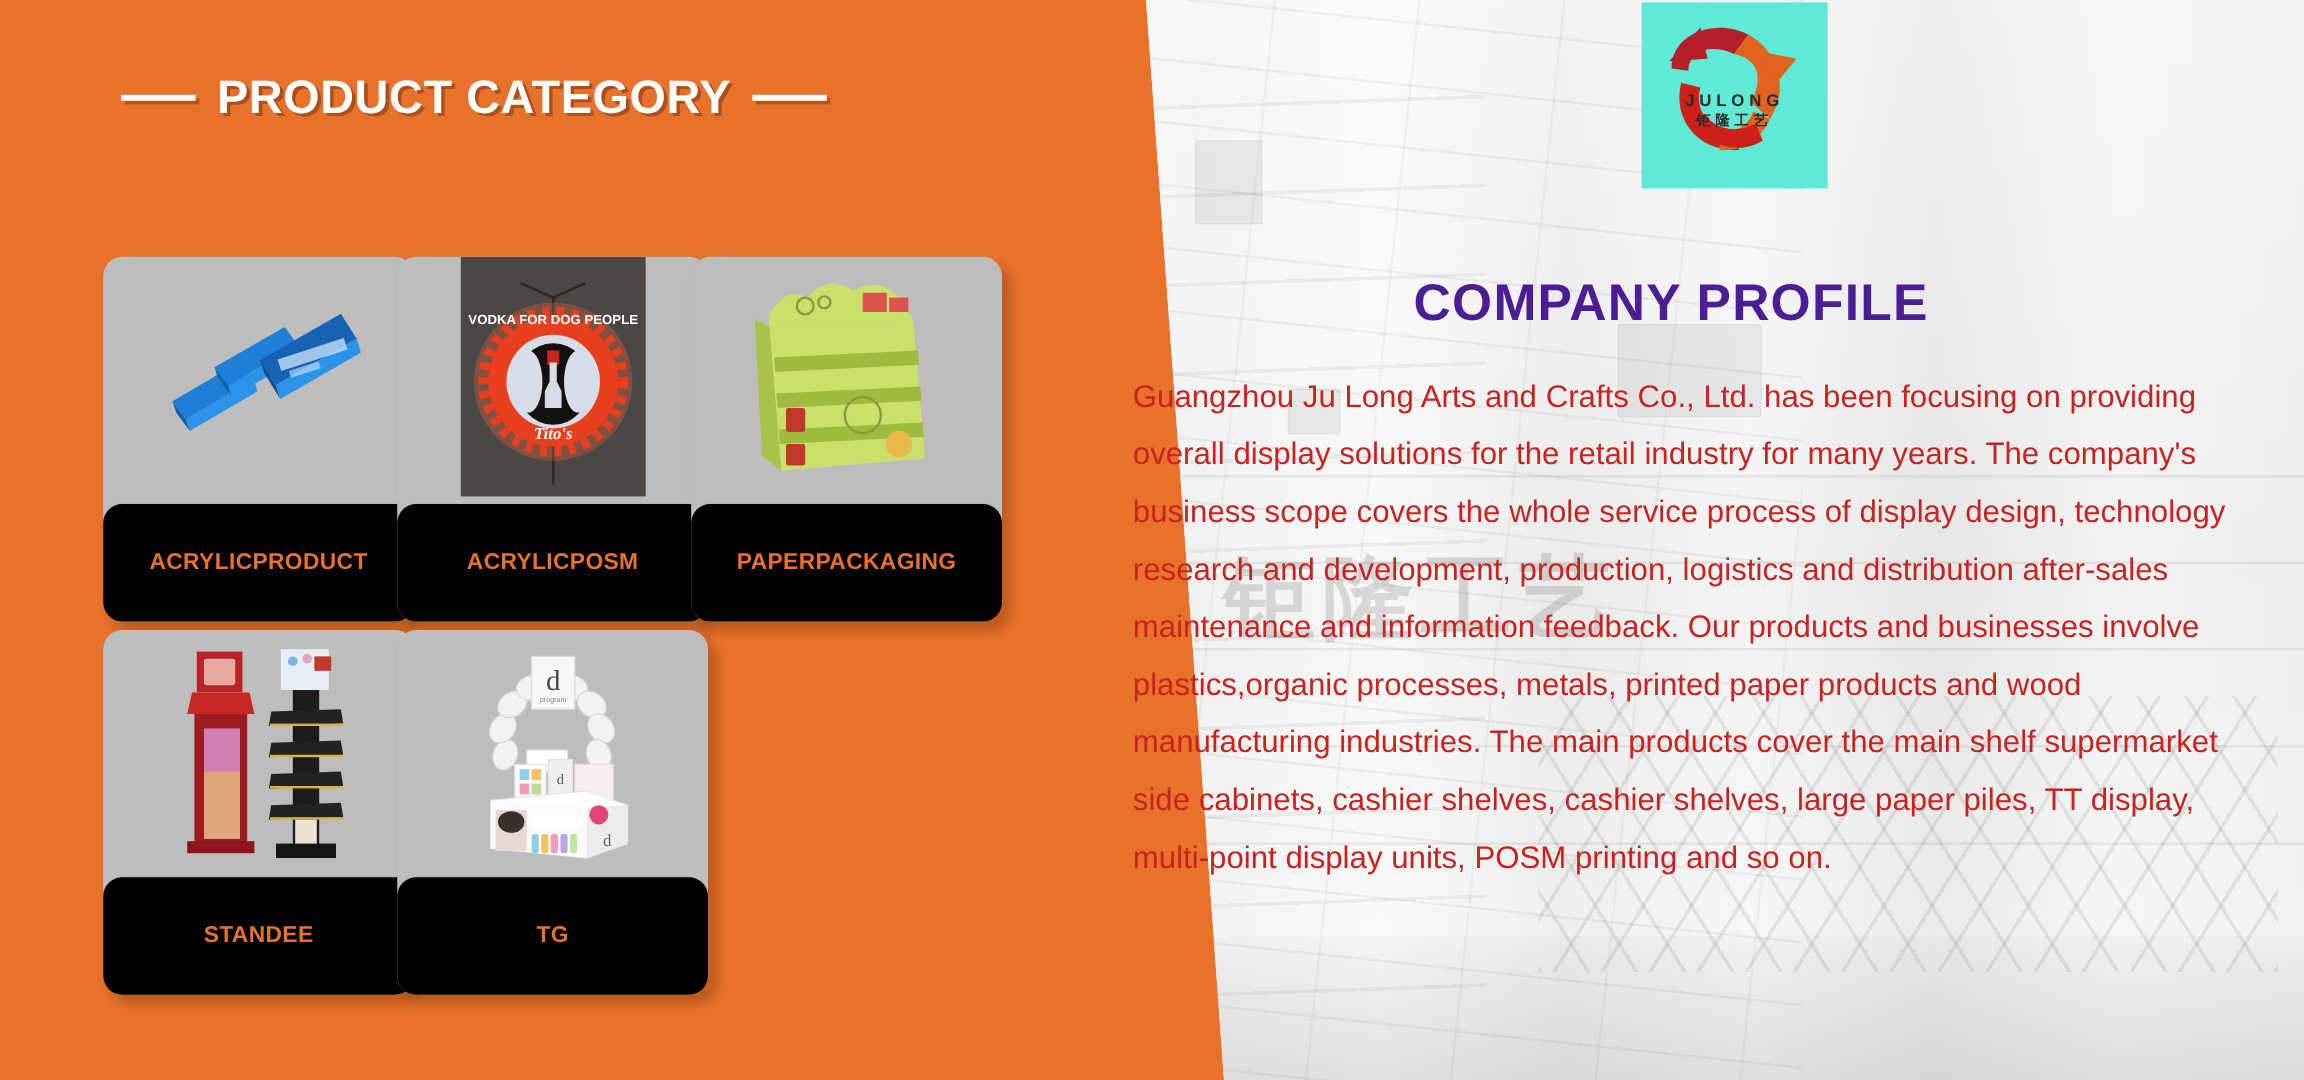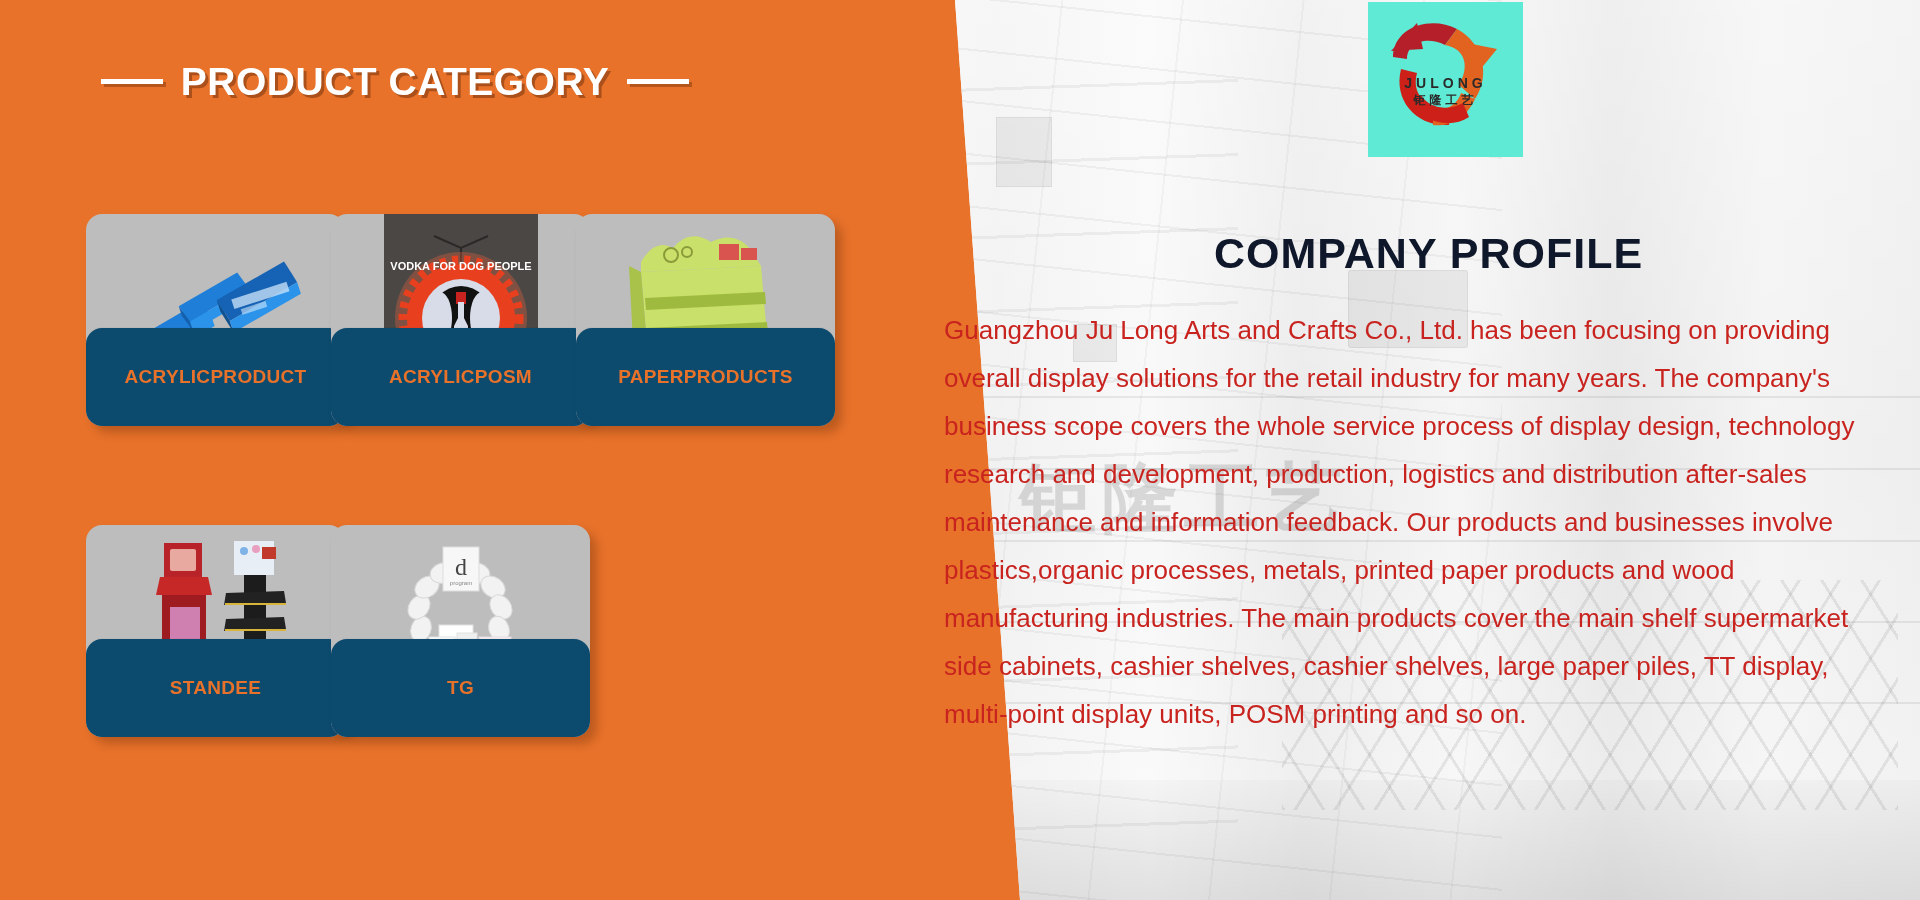--- a/index.html
+++ b/index.html
@@ -59,23 +59,22 @@
   .logo-text{
     position:absolute;left:0;right:0;top:74px;text-align:center;
     font-family:"Liberation Sans",sans-serif;pointer-events:none;
   }
   .logo-en{font-size:14px;font-weight:700;letter-spacing:4px;color:#2a2a2a;display:block;line-height:1.1;}
   .logo-cn{font-family:"DejaVu Sans",sans-serif;font-size:12px;font-weight:700;letter-spacing:4px;color:#2a2a2a;display:block;line-height:1.5;}
 
   
   .profile-title{
     position:absolute;left:1178px;top:200px;
-    font-size:43px;font-weight:700;color:#0f172a;letter-spacing:1px;
+    font-size:43px;font-weight:700;color:#4c1d95;letter-spacing:1px;
     white-space:nowrap;
-    margin-left:36px;
   }
   .profile-body{
     position:absolute;left:944px;top:280px;width:935px;
     font-size:26px;line-height:48px;color:#c8231e;
     font-family:"Liberation Sans",sans-serif;
     text-align:left;
   }
 
   
   .heading{
@@ -94,32 +93,32 @@
     font-size:39px;font-weight:700;letter-spacing:.5px;line-height:1;
     text-shadow:3px 3px 0 rgba(120,52,12,.55);
   }
 
   .grid{
     position:absolute;left:86px;top:214px;
     display:grid;grid-template-columns:repeat(3,213px);grid-template-rows:repeat(2,278px);
     gap:33px 32px;
   }
   .card{
-    position:relative;width:213px;height:212px;border-radius:16px;
+    position:relative;width:213px;height:304px;border-radius:16px;
     background:#bdbdbd;box-shadow:7px 7px 10px rgba(90,38,8,.30);
     overflow:visible;
     padding-left:46px;
   }
   .card .thumb{
     position:absolute;left:0;right:0;top:0;height:200px;border-radius:16px 16px 0 0;
     display:flex;align-items:center;justify-content:center;overflow:hidden;
   }
   .card .label{
     position:absolute;left:0;right:0;bottom:0;height:98px;
-    background:#0c4a6e;border-radius:16px;
+    background:#000000;border-radius:16px;
     display:flex;align-items:center;justify-content:center;text-align:center;
     color:#e8722a;font-weight:700;font-size:19px;line-height:1.25;letter-spacing:.3px;
     box-shadow:0 -1px 0 rgba(0,0,0,.03);
   }
   .thumb svg{display:block;}
 </style>
 </head>
 <body>
 
 <div class="stage">
@@ -245,21 +244,21 @@
           <path d="M38 136 L158 130 L159 142 L39 148 Z" fill="#9fbb3f"></path>
           <rect x="44" y="118" width="16" height="20" rx="2" fill="#c0392b"></rect>
           <rect x="44" y="148" width="16" height="18" rx="2" fill="#c0392b"></rect>
           <circle cx="108" cy="124" r="15" fill="none" stroke="#8a9b3a" stroke-width="2"></circle>
           <circle cx="138" cy="148" r="11" fill="#e8b84b"></circle>
         </svg>
       </div>
       <div class="label">
         <span>PAPER</span>
           <br>
-        <span>PRODUCTS</span>
+        <span>PACKAGING</span>
       </div>
     </div>
 
     <div class="card">
       <div class="thumb">
         <svg width="180" height="185" viewBox="0 0 180 185">
 
           <rect x="38" y="10" width="38" height="34" fill="#b8232a"></rect>
           <rect x="44" y="16" width="26" height="22" rx="2" fill="#e7a9a0"></rect>
           <path d="M34 44 L82 44 L86 62 L30 62 Z" fill="#c62828"></path>

